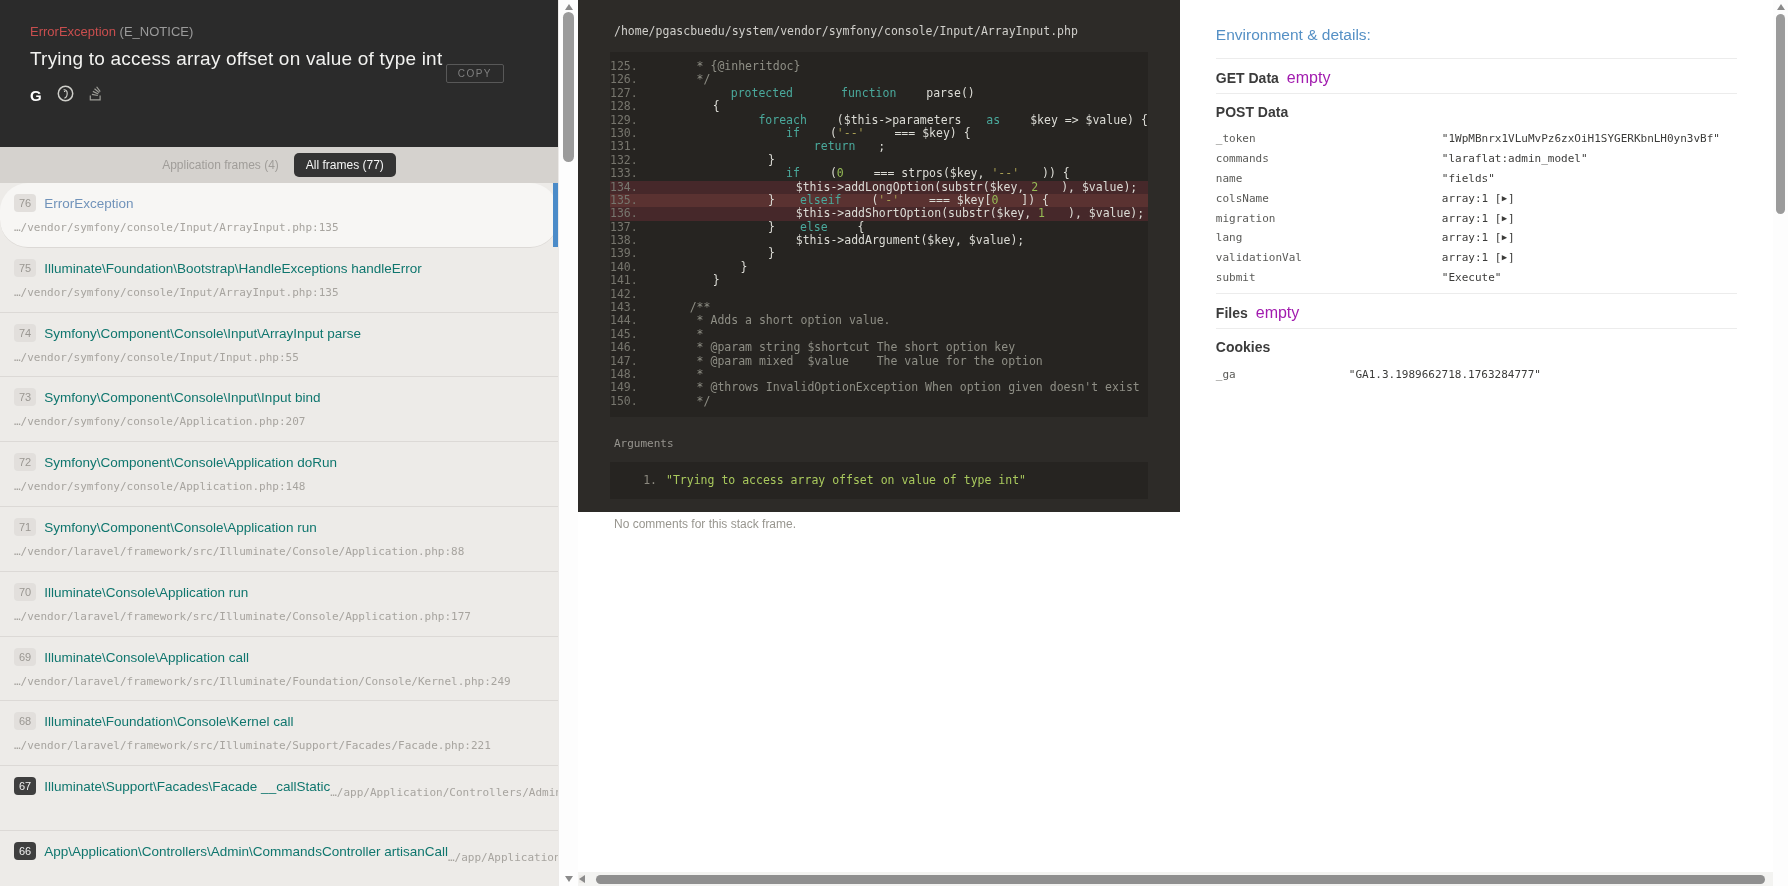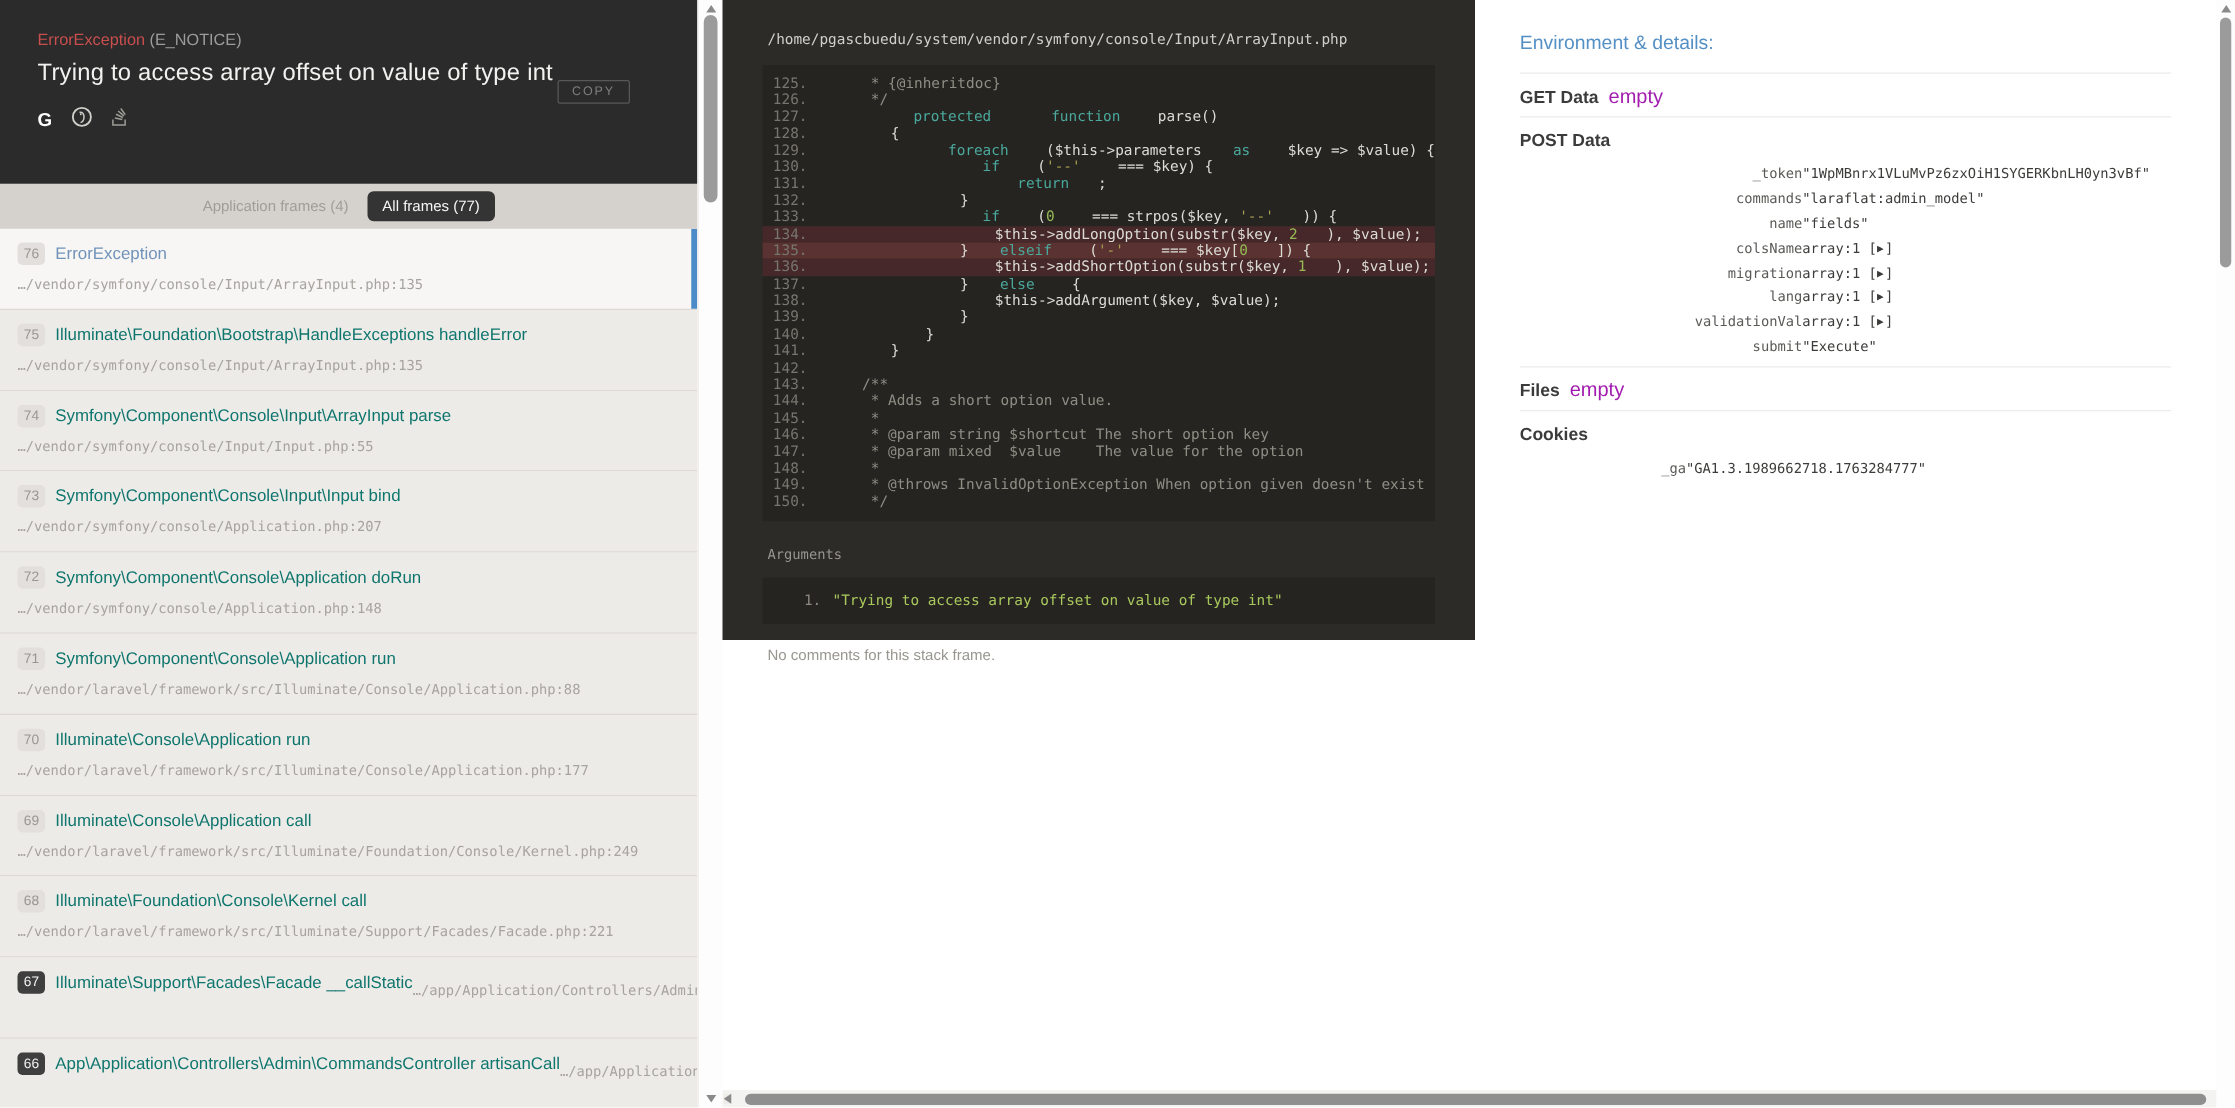--- a/index.html
+++ b/index.html
@@ -16,21 +16,21 @@
   .icon-g { color:#fff; font-weight:bold; font-size:15px; cursor:pointer; }
   .icon-svg { display:inline-block; cursor:pointer; }
   .copy-btn { position:absolute; right:54px; top:64px; border:1px solid #585858; color:#7f7f7f; font-size:10px; letter-spacing:1.5px; padding:3px 11px; background:transparent; border-radius:2px; cursor:pointer; }
 
   .tabbar { height:36px; flex:none; background:#d5d2ce; display:flex; align-items:center; justify-content:center; gap:15px; }
   .tab-app { color:#a09d99; font-size:12px; cursor:pointer; }
   .tab-all { background:#343434; color:#f5f5f5; font-size:12px; padding:5px 12px; border-radius:5px; cursor:pointer; }
 
   .frames { flex:1; overflow:hidden; }
   .frame-row { height:64.8px; padding:11px 14px 0 14px; border-bottom:1px solid #dcd9d6; position:relative; background:#edebe8; cursor:pointer; }
-  .frame-row.selected { background:#f7f6f4; }
+  .frame-row.selected { background:#f7f6f4;border-radius:28px; }
   .frame-row.selected::after { content:''; position:absolute; right:0; top:0; bottom:0; width:5px; background:#4b8bc8; }
   .badge { display:inline-block; background:#e2dfdc; color:#9a9792; font-size:11px; padding:3px 5px; border-radius:4px; min-width:22px; text-align:center; vertical-align:1px; }
   .frame-row.app .badge { background:#3f3f3f; color:#f2f2f2;text-align:right; }
   .frame-title { font-size:13.5px; color:#0f766e; margin-left:8px; }
   .frame-row.selected .frame-title { color:#7193ba; }
   .frame-path { margin-top:9px; font-family:"DejaVu Sans Mono", monospace; font-size:11px; color:#a7a49f; white-space:nowrap; overflow:hidden; }
 
   
   .vscroll { width:20px; flex:none; background:#fdfdfd; position:relative; border-left:1px solid #eceae8; }
   .vscroll.far { width:15px; border-left:none; }
@@ -44,40 +44,40 @@
   .hthumb { margin-left:8px; height:9px; border-radius:5px; background:#8f8f8f; flex:1; margin-right:8px; cursor:pointer; }
 
   
   .right { flex:1; min-width:0; display:flex; position:relative; }
   .dark { height:512px; flex:none; background:#2d2b28; padding-top:24px; }
   .file-path { margin-left:36px; font-family:"DejaVu Sans Mono", monospace; font-size:11.5px; color:#d0cfcb; }
   .codeblock { margin:14px 32px 0 32px; background:#262421; padding:8px 0 9px 0; }
   .code-line { display:flex; height:13.4px; line-height:13.4px; font-family:"DejaVu Sans Mono", monospace; font-size:11.5px; }
   .code-line.h1 { background:#46282a; }
   .code-line.h2 { background:#5a3231; }
-  .ln { width:52px; text-align:right; padding-right:16px; color:#77766e; flex:none; }
+  .ln { width:52px; text-align:left; padding-right:16px; color:#77766e; flex:none; }
   .ct { white-space:pre; }
   .tp { color:#dcdcd6;padding-left:23px; } .tk { color:#4aa99c;margin-left:18px; } .tc { color:#8e8e85; } .ts { color:#a79e52; } .tn { color:#96bb55; }
   .args-label { margin:20px 0 0 36px; font-family:"DejaVu Sans Mono", monospace; font-size:11px; color:#96948e; }
   .argsbox { margin:12px 32px 0 32px; background:#262421; padding:11px 0; }
   .arg-row { display:flex; font-family:"DejaVu Sans Mono", monospace; font-size:11.5px; line-height:15px; }
   .arg-idx { width:56px; text-align:right; padding-right:9px; color:#8b897f; flex:none; }
   .arg-val { color:#a9c95d; }
   .no-comments { margin:18px 36px 0 36px; font-size:12px; color:#98968f; }
 
   .white { flex:1; background:#fff; padding:0 36px; overflow:hidden; }
   .env-title { margin-top:26px; font-size:15.5px; color:#5590c5; font-weight:400; }
   .sections { margin-top:14px; }
   .detail-section { border-top:1px solid #ececec; padding:10px 0 6px 0; }
   .sec-head { display:flex; align-items:baseline; }
   .sec-title { font-size:14px; font-weight:bold; color:#3b3b3b; }
   .empty-label { font-size:16px; color:#a21caf; margin-left:8px; }
   .rows { margin-top:9px; }
   .drow { display:flex; font-family:"DejaVu Sans Mono", monospace; font-size:11px; padding:3.4px 0; }
-  .dkey { color:#5a5a57; flex:none;text-align:right; }
+  .dkey { color:#5a5a57; flex:none; }
   .dval { color:#3c3c3a; }
   .arr-toggle { cursor:pointer; }
   .arr-tri { display:inline-block; transform:scale(.8); }
 </style>
 </head>
 <body>
 
 <div class="app">
 
   <div class="left">

